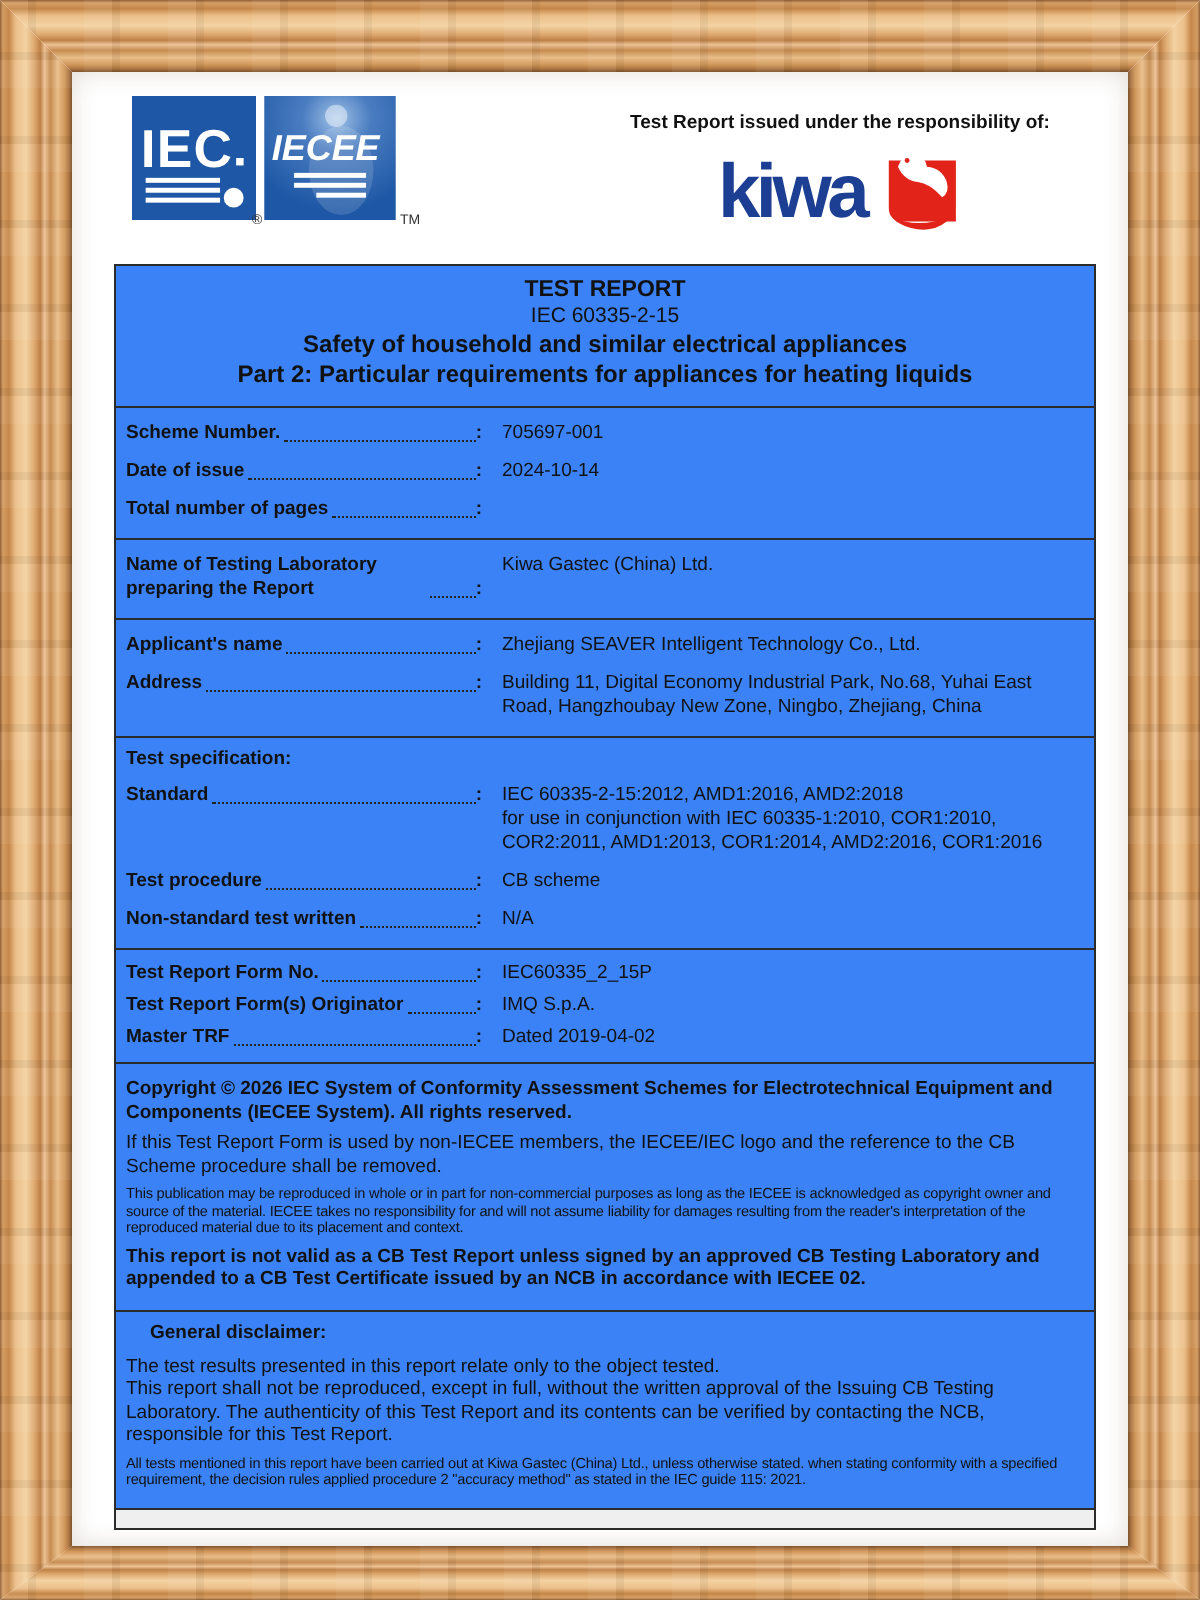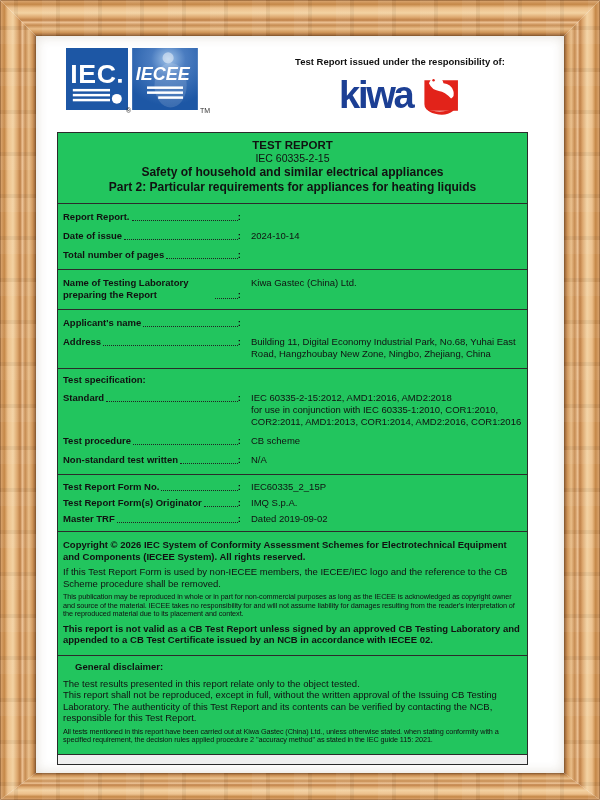--- a/index.html
+++ b/index.html
@@ -47,37 +47,37 @@
   .fr-top{left:0;top:0;width:600px;height:36px;clip-path:polygon(0 0,600px 0,564px 36px,36px 36px);}
   .fr-bottom{left:0;bottom:0;width:600px;height:27px;clip-path:polygon(36px 0,564px 0,600px 27px,0 27px);}
   .fr-left{left:0;top:0;width:36px;height:800px;clip-path:polygon(0 0,36px 36px,36px 773px,0 800px);}
   .fr-right{right:0;top:0;width:36px;height:800px;clip-path:polygon(36px 0,36px 800px,0 773px,0 36px);}
 
   
   .page{
     position:absolute;left:36px;right:36px;top:36px;bottom:27px;
     background:#ffffff;z-index:1;
     box-shadow:inset 0 0 12px rgba(90,60,20,0.18);
-    padding:10px 36px 0 21px;box-sizing:border-box;
+    padding:10px 16px 0 21px;box-sizing:border-box;
   }
 
   
   .hdr{display:flex;justify-content:space-between;align-items:flex-start;height:78px;margin-top:2px;}
   .logo-strip{display:flex;align-items:flex-start;margin-left:9px;position:relative;}
   .iec-box{width:62px;height:62px;display:block;}
   .iecee-box{width:66px;height:62px;display:block;margin-left:4px;}
   .mark{font-size:7px;color:#333;position:absolute;bottom:-4px;}
   .mark-r{left:60px;}
   .mark-tm{left:134px;}
   .resp-block{width:252px;text-align:center;margin-right:2px;}
   .resp-text{font-weight:bold;font-size:9.5px;margin-top:8px;}
   .kiwa-box{width:122px;height:46px;margin-top:4px;}
 
   
-  .doc-box{border:1.5px solid #2b2b2b;margin-top:6px;background:#22c55e;}
+  .doc-box{border:1.5px solid #2b2b2b;margin-top:6px;background:#3b82f6;}
   .sec{border-top:1.5px solid #2b2b2b;padding:3px 5px 5px 5px;}
   .sec:first-child{border-top:none;}
 
   .title-block{text-align:center;padding:5px 6px 8px 6px;}
   .t1{font-weight:bold;font-size:11.5px;line-height:14px;}
   .t2{font-size:10.5px;line-height:13px;}
   .t3,.t4{font-weight:bold;font-size:12px;line-height:15px;}
 
   .frow{display:flex;align-items:flex-start;padding:4px 0 3px 0;font-size:9.5px;line-height:12px;}
   .frow.tight{padding:2.5px 0 1.5px 0;}
@@ -155,24 +155,25 @@
     <div class="sec title-block">
       <div class="t1">TEST REPORT</div>
       <div class="t2">IEC 60335-2-15</div>
       <div class="t3">Safety of household and similar electrical appliances</div>
       <div class="t4">Part 2: Particular requirements for appliances for heating liquids</div>
     </div>
 
     <div class="sec">
       <div class="frow">
         <div class="flabel">
-            <span class="lt">Report Report.</span>
-            <span class="leader"></span>
-            <span class="colon">:</span>
-          </div>
+            <span class="lt">Scheme Number.</span>
+            <span class="leader"></span>
+            <span class="colon">:</span>
+          </div>
+        <div class="fvalue">705697-001</div>
       </div>
       <div class="frow">
         <div class="flabel">
             <span class="lt">Date of issue</span>
             <span class="leader"></span>
             <span class="colon">:</span>
           </div>
         <div class="fvalue">2024-10-14</div>
       </div>
       <div class="frow">
@@ -195,20 +196,21 @@
       </div>
     </div>
 
     <div class="sec">
       <div class="frow">
         <div class="flabel">
             <span class="lt">Applicant's name</span>
             <span class="leader"></span>
             <span class="colon">:</span>
           </div>
+        <div class="fvalue">Zhejiang SEAVER Intelligent Technology Co., Ltd.</div>
       </div>
       <div class="frow">
         <div class="flabel">
             <span class="lt">Address</span>
             <span class="leader"></span>
             <span class="colon">:</span>
           </div>
         <div class="fvalue">Building 11, Digital Economy Industrial Park, No.68, Yuhai East Road, Hangzhoubay New Zone, Ningbo, Zhejiang, China</div>
       </div>
     </div>
@@ -259,21 +261,21 @@
             <span class="colon">:</span>
           </div>
         <div class="fvalue">IMQ S.p.A.</div>
       </div>
       <div class="frow tight">
         <div class="flabel">
             <span class="lt">Master TRF</span>
             <span class="leader"></span>
             <span class="colon">:</span>
           </div>
-        <div class="fvalue">Dated 2019-09-02</div>
+        <div class="fvalue">Dated 2019-04-02</div>
       </div>
     </div>
 
     <div class="sec">
       <div class="para bold">Copyright © 2026 IEC System of Conformity Assessment Schemes for Electrotechnical Equipment and Components (IECEE System). All rights reserved.</div>
       <div class="para">If this Test Report Form is used by non-IECEE members, the IECEE/IEC logo and the reference to the CB Scheme procedure shall be removed.</div>
       <div class="para fine">This publication may be reproduced in whole or in part for non-commercial purposes as long as the IECEE is acknowledged as copyright owner and source of the material. IECEE takes no responsibility for and will not assume liability for damages resulting from the reader's interpretation of the reproduced material due to its placement and context.</div>
       <div class="para bold">This report is not valid as a CB Test Report unless signed by an approved CB Testing Laboratory and appended to a CB Test Certificate issued by an NCB in accordance with IECEE 02.</div>
     </div>
 

